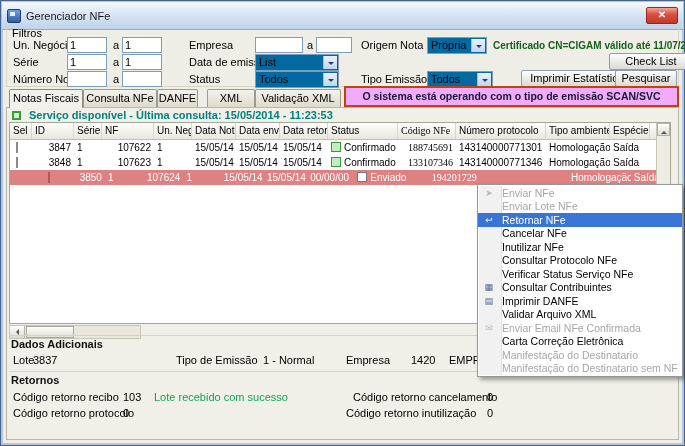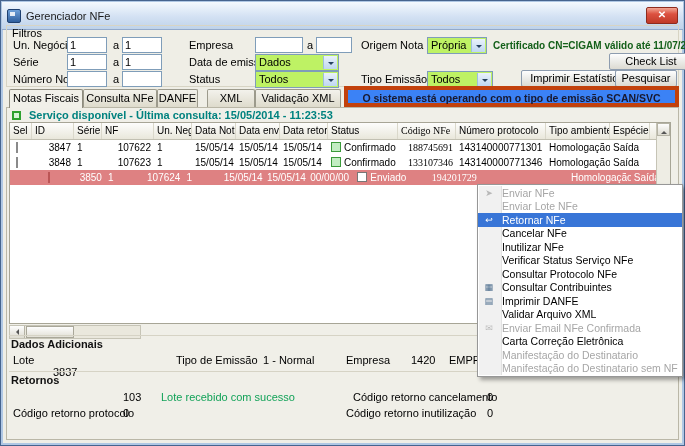--- a/index.html
+++ b/index.html
@@ -10,32 +10,32 @@
     background:linear-gradient(#F4F9FE,#D3E1F3 55%,#BFD3EA);border-bottom:1px solid #93AACB;}
   .app-icon{width:12px;height:12px;background:linear-gradient(#6FA0D8,#2F5F9E);border:1px solid #1E4070;border-radius:2px;position:relative;}
   .app-icon::after{content:"";position:absolute;left:2px;top:2px;width:5px;height:4px;background:#fff;opacity:.85;}
   .win-title{margin-left:5px;color:#1b1b1b;}
   .close-btn{margin-left:auto;width:30px;height:15px;background:linear-gradient(#F2A693,#DC5140 40%,#C03A28);
     border:1px solid #8E2B1D;border-radius:2px;color:#fff;text-align:center;line-height:13px;font-size:10px;font-weight:bold;cursor:default;}
   
   .group{position:absolute;left:5px;top:24px;width:673px;height:62px;border:1px solid #D7D4C4;box-sizing:border-box;}
   .lbl{position:absolute;white-space:nowrap;}
   .txt{position:absolute;height:16px;border:1px solid #7F9DB9;background:#fff;font:11px "Liberation Sans",sans-serif;padding:0 2px;box-sizing:border-box;}
-  .combo{position:absolute;height:17px;border:1px solid #7F9DB9;background:#bef264;box-sizing:border-box;padding:1px 16px 8px 3px;white-space:nowrap;}
+  .combo{position:absolute;height:17px;border:1px solid #7F9DB9;background:#0369a1;box-sizing:border-box;padding:1px 16px 8px 3px;white-space:nowrap;}
   .combo .arrow-box{position:absolute;right:1px;top:1px;bottom:1px;width:13px;background:linear-gradient(#EAF2FB,#BFD7F1);border-left:1px solid #9EBEE0;}
   .combo .tri{position:absolute;right:4px;top:7px;width:0;height:0;border:3px solid transparent;border-top-color:#26415F;}
   .btn{position:absolute;height:17px;border:1px solid #8D9CAF;border-radius:2px;background:linear-gradient(#FEFEFE,#EDEDEA 45%,#DCDAD2);
     text-align:center;line-height:15px;box-sizing:border-box;white-space:nowrap;}
   .cert{position:absolute;font-weight:bold;font-size:10px;color:#14601A;white-space:nowrap;}
   
   .tab{position:absolute;top:88px;height:18px;border:1px solid #9C9A8C;border-bottom:none;border-radius:2px 2px 0 0;
     background:linear-gradient(#F3F2EC,#DEDBCC);text-align:center;line-height:17px;box-sizing:border-box;}
   .tab.active{background:#F1F0E9;height:19px;z-index:3;border-color:#8D8B7E;}
-  .alert{position:absolute;left:343px;top:85px;width:335px;height:21px;border:4px solid #c2410c;box-sizing:border-box;
-    background:#3b82f6;text-align:center;line-height:16px;font-weight:bold;color:#18182E;z-index:4;white-space:nowrap;font-size:10.5px;}
+  .alert{position:absolute;left:343px;top:85px;width:335px;height:21px;border:2px solid #c2410c;box-sizing:border-box;
+    background:#f0abfc;text-align:center;line-height:16px;font-weight:bold;color:#18182E;z-index:4;white-space:nowrap;font-size:10.5px;}
   .panel{position:absolute;left:5px;top:106px;width:673px;height:333px;border:1px solid #BAB7A7;background:#F0EFE8;box-sizing:border-box;}
   
   .svc-ind{position:absolute;left:11px;top:110px;width:9px;height:9px;background:#D8F5D8;border:2px solid #2EA12E;box-sizing:border-box;}
   .svc-text{position:absolute;left:28px;top:108px;color:#00827F;font-weight:bold;white-space:nowrap;}
   
   .grid{position:absolute;left:8px;top:121px;width:662px;height:202px;background:#fff;border:1px solid #A7A596;box-sizing:border-box;font-size:10px;}
   .ghead{display:flex;height:16px;background:linear-gradient(#FDFDFC,#E9E7DB);border-bottom:1px solid #C2C0B2;}
   .hc{border-right:1px solid #DAD8CB;padding:2px 4px 0 3px;box-sizing:border-box;white-space:nowrap;overflow:hidden;}
   .grow{display:flex;height:15px;align-items:center;}
   .gc{padding:0 3px;box-sizing:border-box;white-space:nowrap;overflow:hidden;}
@@ -105,21 +105,21 @@
     <span class="arrow-box"></span><span class="tri"></span>
   </div>
   <span class="cert" style="left:492px;top:39px;">Certificado CN=CIGAM válido até 11/07/2014</span>
 
   <span class="lbl" style="left:12px;top:55px;">Série</span>
   <input class="txt" style="left: 66px; top: 53px; width: 40px;" value="1">
   <span class="lbl" style="left:112px;top:55px;">a</span>
   <input class="txt" style="left: 121px; top: 53px; width: 40px;" value="1">
   <span class="lbl" style="left:188px;top:55px;">Data de emissão</span>
   <div class="combo" style="left:254px;top:53px;width:84px;">
-    <span>Dados</span>
+    <span>List</span>
     <span class="arrow-box"></span><span class="tri"></span>
   </div>
   <div class="btn" style="left:592px;top:52px;width:84px;margin-left:16px;">Check List</div>
 
   <span class="lbl" style="left:12px;top:72px;">Número Nota</span>
   <input class="txt" style="left: 66px; top: 70px; width: 40px;" value="">
   <span class="lbl" style="left:112px;top:72px;">a</span>
   <input class="txt" style="left: 121px; top: 70px; width: 40px;" value="">
   <span class="lbl" style="left:188px;top:72px;">Status</span>
   <div class="combo" style="left:254px;top:70px;width:84px;">
@@ -226,31 +226,32 @@
   <div class="hscroll">
     <span class="hbtn">
           <span class="tri-left"></span>
         </span>
     <span class="hthumb"></span>
   </div>
 
   <div class="sep" style="top:334px;"></div>
   <span class="sec-title" style="left:10px;top:337px;">Dados Adicionais</span>
   <span class="val" style="left:12px;top:353px;">Lote</span>
-  <span class="val" style="left:52px;top:353px;margin-top:12px;">3837</span>
+  <span class="val" style="left:32px;top:353px;">3837</span>
   <span class="val" style="left:175px;top:353px;">Tipo de Emissão</span>
   <span class="val" style="left:262px;top:353px;">1 - Normal</span>
   <span class="val" style="left:345px;top:353px;">Empresa</span>
   <span class="val" style="left:410px;top:353px;">1420</span>
   <span class="val" style="left:448px;top:353px;">EMPRESA ATUAL L</span>
 
   <div class="sep" style="top:370px;"></div>
   <span class="sec-title" style="left:10px;top:373px;">Retornos</span>
+  <span class="val" style="left:12px;top:390px;">Código retorno recibo</span>
   <span class="val" style="left:122px;top:390px;">103</span>
-  <span class="val green-msg" style="left:160px;top:390px;text-align:right;">Lote recebido com sucesso</span>
+  <span class="val green-msg" style="left:153px;top:390px;text-align:right;">Lote recebido com sucesso</span>
   <span class="val" style="left:352px;top:390px;">Código retorno cancelamento</span>
   <span class="val" style="left:486px;top:390px;">0</span>
   <span class="val" style="left:12px;top:406px;">Código retorno protocolo</span>
   <span class="val" style="left:122px;top:406px;">0</span>
   <span class="val" style="left:345px;top:406px;">Código retorno inutilização</span>
   <span class="val" style="left:486px;top:406px;">0</span>
 
   <div class="menu">
     <span class="gutter"></span>
     <div class="mi disabled">
@@ -268,25 +269,25 @@
     <div class="mi">
       <span class="ic"></span>
       <span class="ml">Cancelar NFe</span>
     </div>
     <div class="mi">
       <span class="ic"></span>
       <span class="ml">Inutilizar NFe</span>
     </div>
     <div class="mi">
       <span class="ic"></span>
+      <span class="ml">Consultar Protocolo NFe</span>
+    </div>
+    <div class="mi">
+      <span class="ic"></span>
       <span class="ml">Verificar Status Serviço NFe</span>
-    </div>
-    <div class="mi">
-      <span class="ic"></span>
-      <span class="ml">Consultar Protocolo NFe</span>
     </div>
     <div class="mi">
       <span class="ic">▦</span>
       <span class="ml">Consultar Contribuintes</span>
     </div>
     <div class="mi">
       <span class="ic">▤</span>
       <span class="ml">Imprimir DANFE</span>
     </div>
     <div class="mi">

